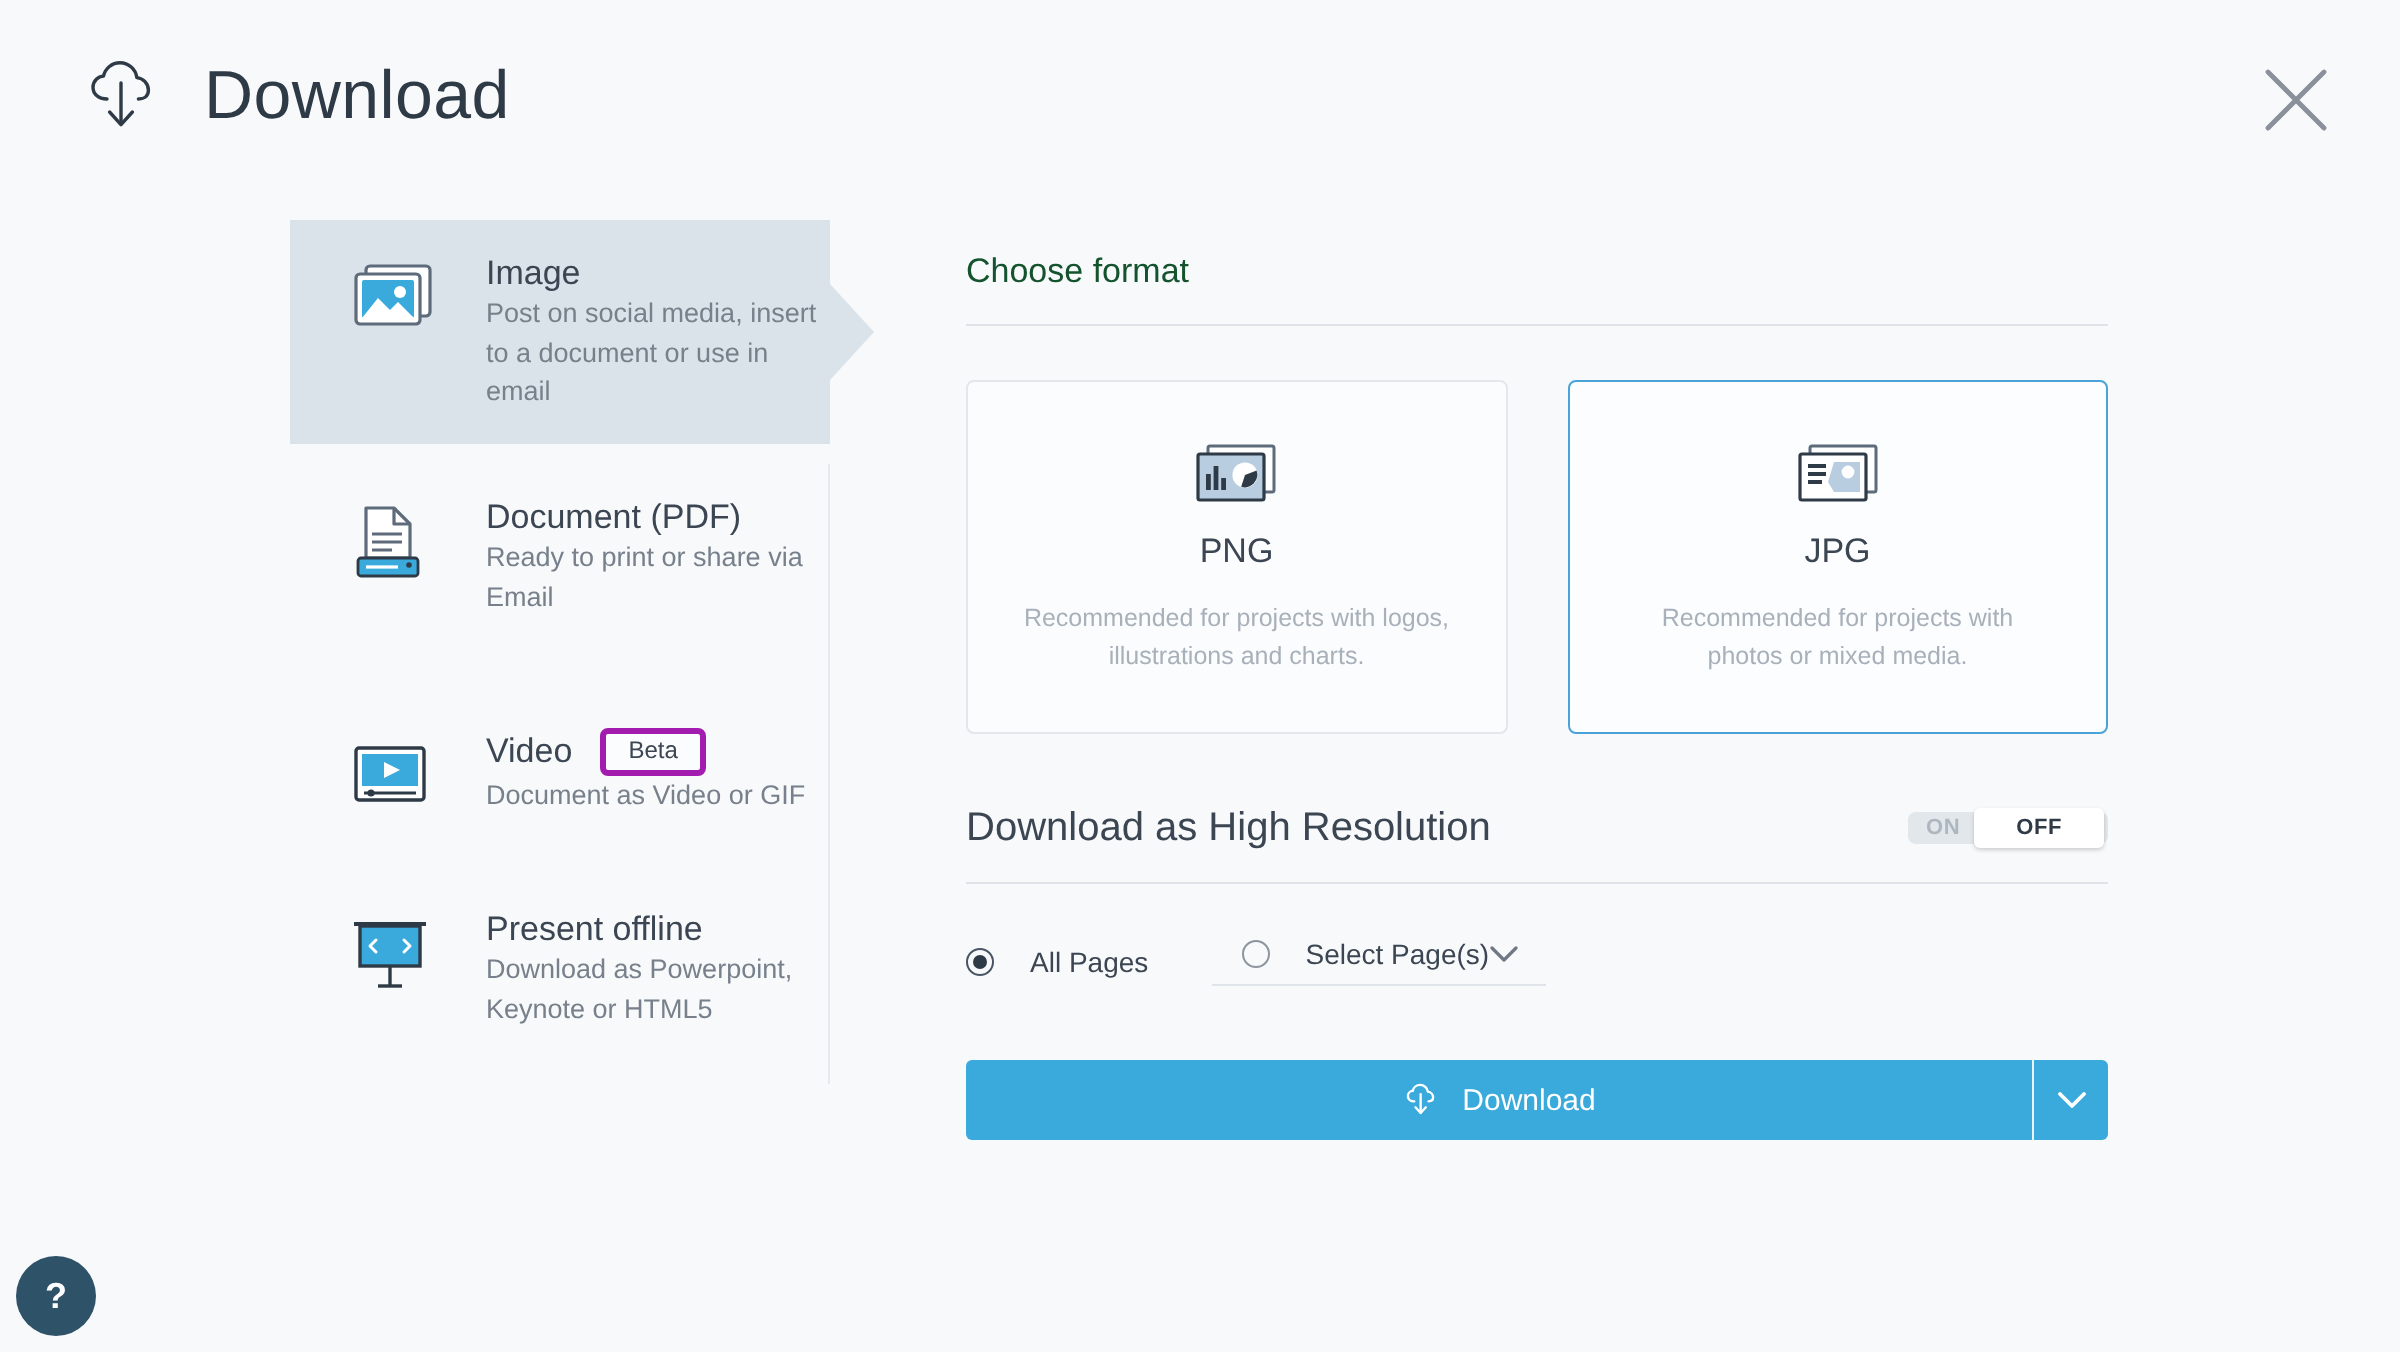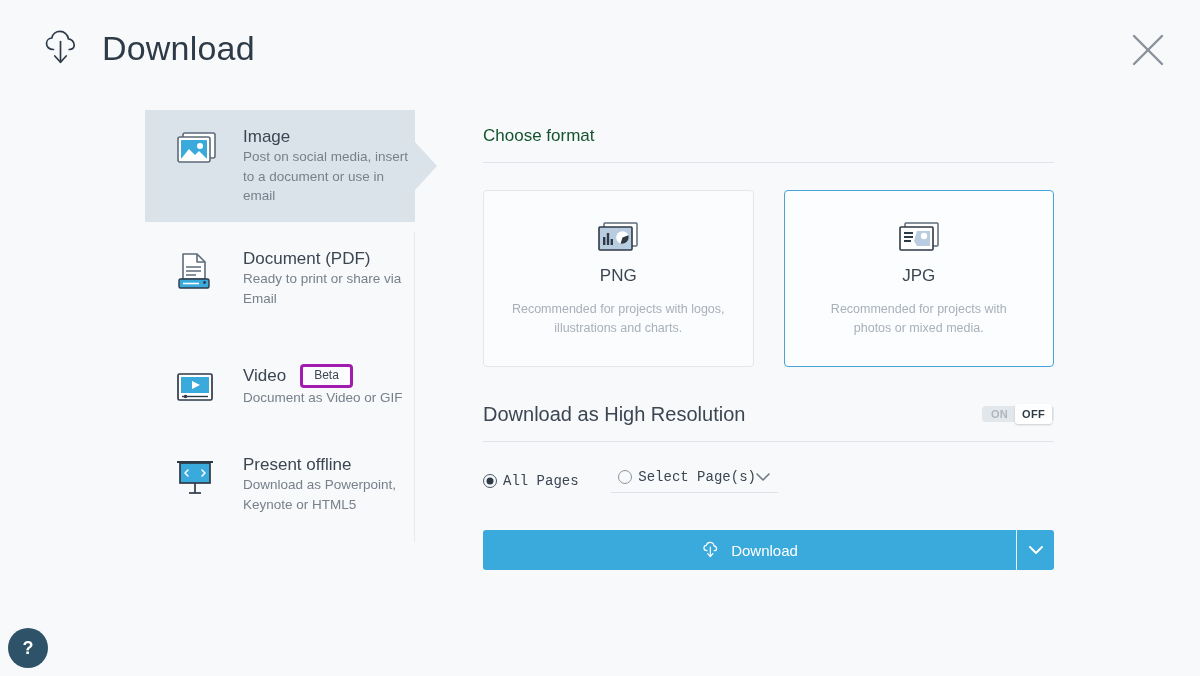--- a/index.html
+++ b/index.html
@@ -101,40 +101,40 @@
   .toggle {
     display: flex; align-items: center; background: #e2e7ec;
     border-radius: 4px; padding: 2px; cursor: pointer; height: 16px;
   }
   .toggle-on {
     font-size: 11px; font-weight: 700; color: #aeb6bf;
     padding: 0 7px; line-height: 20px; letter-spacing: .3px;
   }
   .toggle-off {
     font-size: 11px; font-weight: 700; color: #2f3a47;
-    background: #ffffff; border-radius: 3px; padding: 0 7px;
+    background: #ffffff; border-radius: 3px; padding: 0 21px;
     line-height: 20px; letter-spacing: .3px;
     box-shadow: 0 1px 2px rgba(0,0,0,0.18);
   }
   .rule2 { height: 1px; background: #dfe4ea; width: 571px; margin-top: 10px; }
 
   .pages-row { margin-top: 27px; display: flex; align-items: center; }
   .radio-opt { display: flex; align-items: center; cursor: pointer; }
   .radio {
     width: 14px; height: 14px; border-radius: 50%;
     border: 1.5px solid #4a5564; display: inline-block;
     position: relative; flex: 0 0 14px;
   }
   .radio.checked::after {
     content: ""; position: absolute; left: 50%; top: 50%;
     transform: translate(-50%, -50%);
     width: 7px; height: 7px; border-radius: 50%; background: #2f3a47;
   }
   .radio.plain { border-color: #8c949e; }
-  .radio-label { font-size: 14px; color: #3c4653; margin-left: 6px; font-family: Liberation Mono, monospace; }
+  .radio-label { font-size: 14px; color: #3c4653; margin-left: 18px; }
   .select-pages-wrap {
     margin-left: 32px; display: flex; align-items: center;
     border-bottom: 1px solid #dfe4ea; padding-bottom: 7px;
     width: 167px; justify-content: center; cursor: pointer;
   }
   .select-left { display: flex; align-items: center; }
 
   .dl-row { margin-top: 37px; display: flex; height: 40px; }
   .dl-main {
     flex: 1; background: #3aaadc; border-radius: 3px 0 0 3px;

